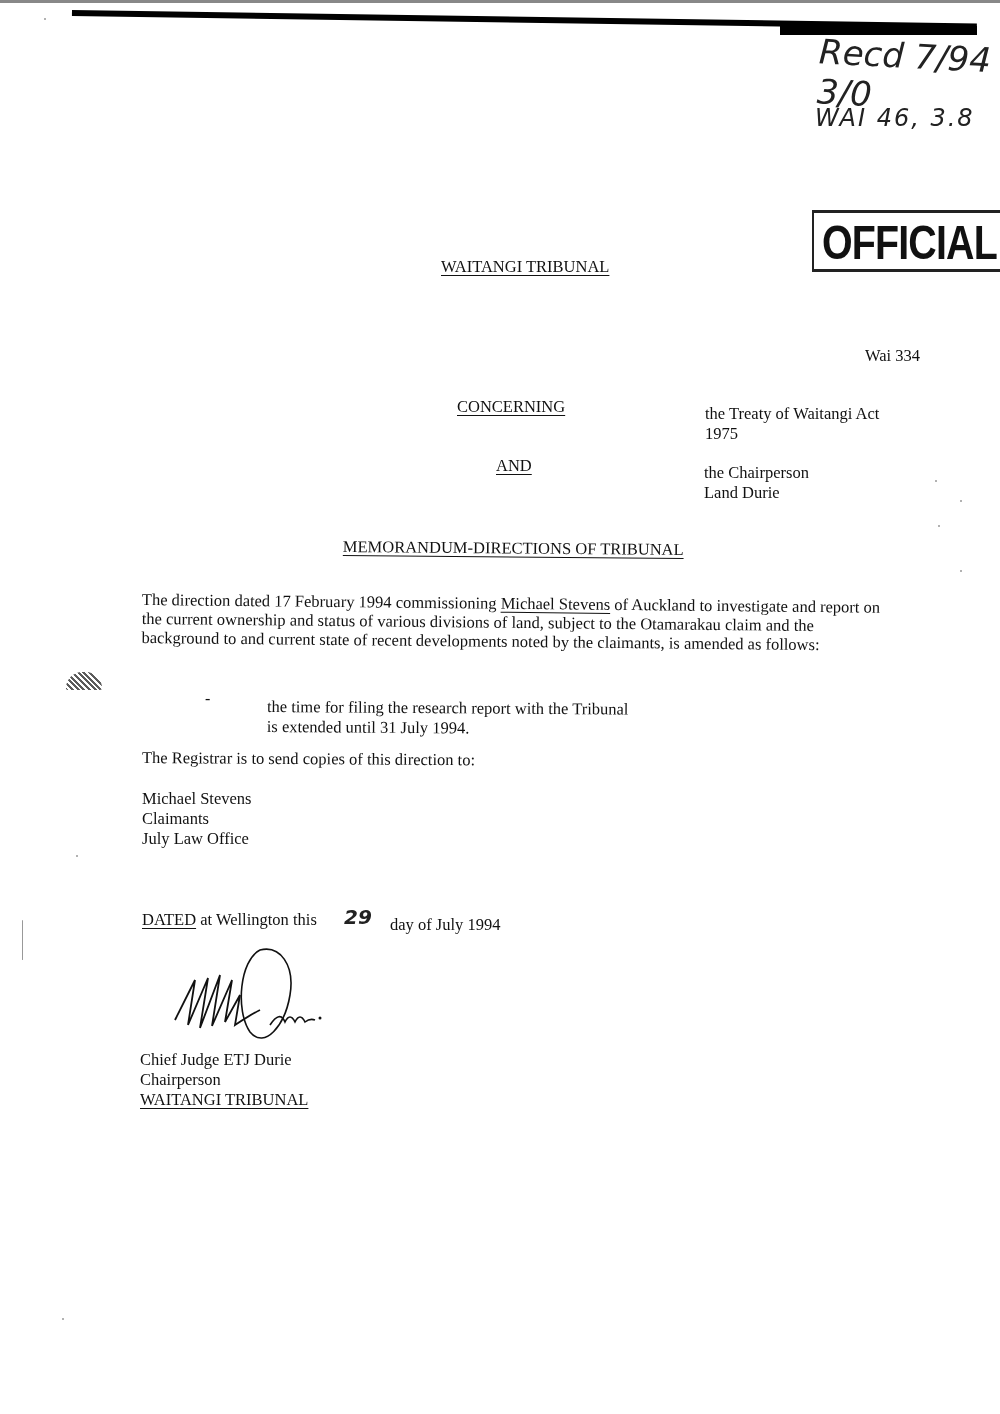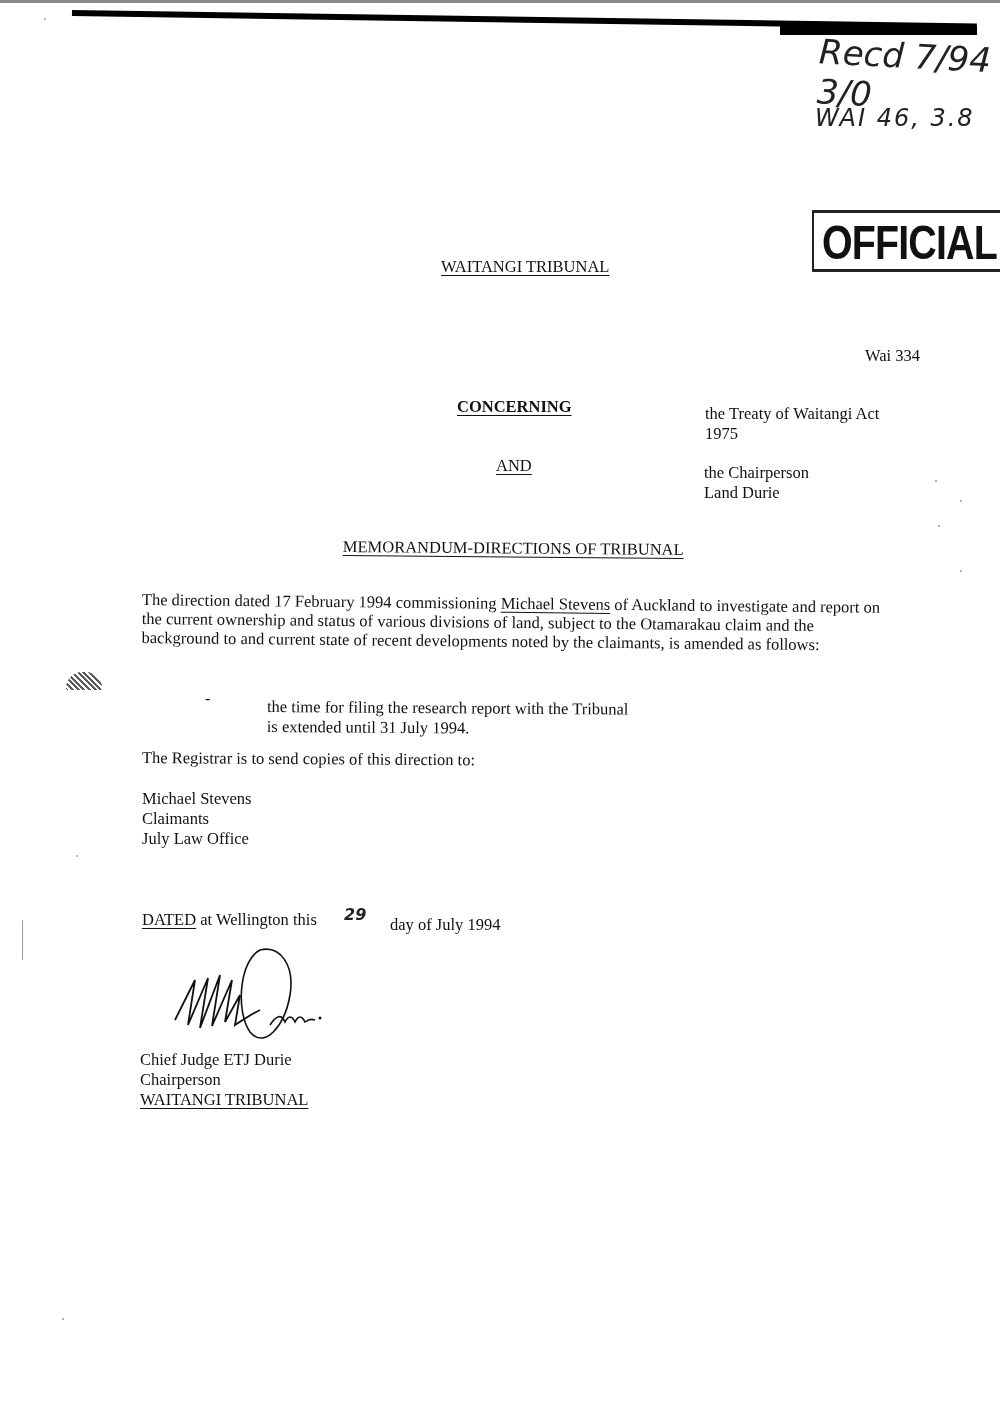--- a/index.html
+++ b/index.html
@@ -47,21 +47,21 @@
 <div class="abs hand" style="left:818px; top:36px; font-size:34px; transform:rotate(3deg);">Recd 7/94 3/0</div>
 <div class="abs hand" style="left:815px; top:104px; font-size:24px; letter-spacing:2px;">WAI 46, 3.8</div>
 
 <div class="abs stamp">
   <span class="stamp-text">OFFICIAL</span>
 </div>
 
 <div class="abs t18 u" style="left:441px; top:257px;">WAITANGI TRIBUNAL</div>
 <div class="abs t18" style="left:865px; top:326px;margin-top:20px;">Wai 334</div>
 
-<div class="abs t18 u" style="left:457px; top:397px;font-weight:bold;">CONCERNING</div>
+<div class="abs t18 u" style="left:457px; top:397px;">CONCERNING</div>
 <div class="abs t18" style="left:705px; top:404px;">
   <div>the Treaty of Waitangi Act</div>
   <div>1975</div>
 </div>
 
 <div class="abs t18 u" style="left:496px; top:456px;">AND</div>
 <div class="abs t18" style="left:704px; top:463px;">
   <div>the Chairperson</div>
   <div>Land Durie</div>
 </div>
@@ -82,21 +82,21 @@
 
 <div class="abs t18" style="left:142px; top:748px; transform:rotate(0.4deg); transform-origin:left top;">The Registrar is to send copies of this direction to:</div>
 
 <div class="abs t18" style="left:142px; top:789px;">
   <div>Michael Stevens</div>
   <div>Claimants</div>
   <div>July Law Office</div>
 </div>
 
 <div class="abs t18" style="left:142px; top:910px; white-space:pre;"><span class="u">DATED</span><span> at Wellington this </span></div>
-<div class="abs hand" style="left:344px; top:905px; font-size:16px; font-weight:bold;text-align:right;">29</div>
+<div class="abs hand" style="left:344px; top:905px; font-size:20px; font-weight:bold;text-align:right;">29</div>
 <div class="abs t18" style="left:390px; top:915px;">day of July 1994</div>
 
 <svg class="abs sig" width="200" height="110" viewBox="0 0 200 110">
   <path d="M120 10 C 100 20, 95 70, 110 92 C 125 110, 145 85, 150 55 C 155 25, 140 5, 120 10 Z" fill="none" stroke="#111" stroke-width="1.6"></path>
   <path d="M35 80 L55 40 L48 85 L68 38 L60 88 L80 35 L72 86 L92 40 L85 82 L100 55 L95 85 Q 110 75 120 70" fill="none" stroke="#111" stroke-width="1.8"></path>
   <path d="M130 85 Q 140 70 145 82 Q 150 72 155 82 Q 160 72 165 82 Q 170 78 175 80" fill="none" stroke="#111" stroke-width="1.6"></path>
   <circle cx="180" cy="78" r="1.5" fill="#111"></circle>
 </svg>
 
 <div class="abs t18" style="left:140px; top:1050px;">

